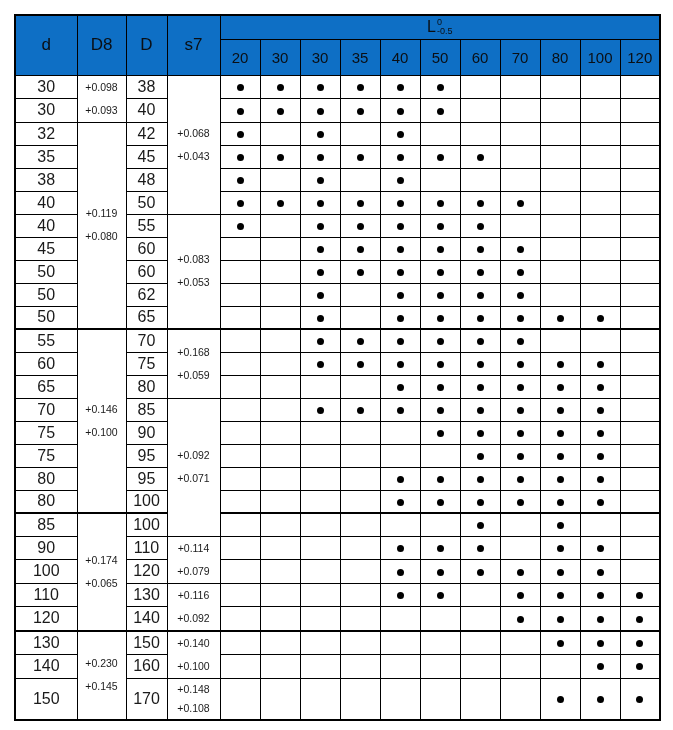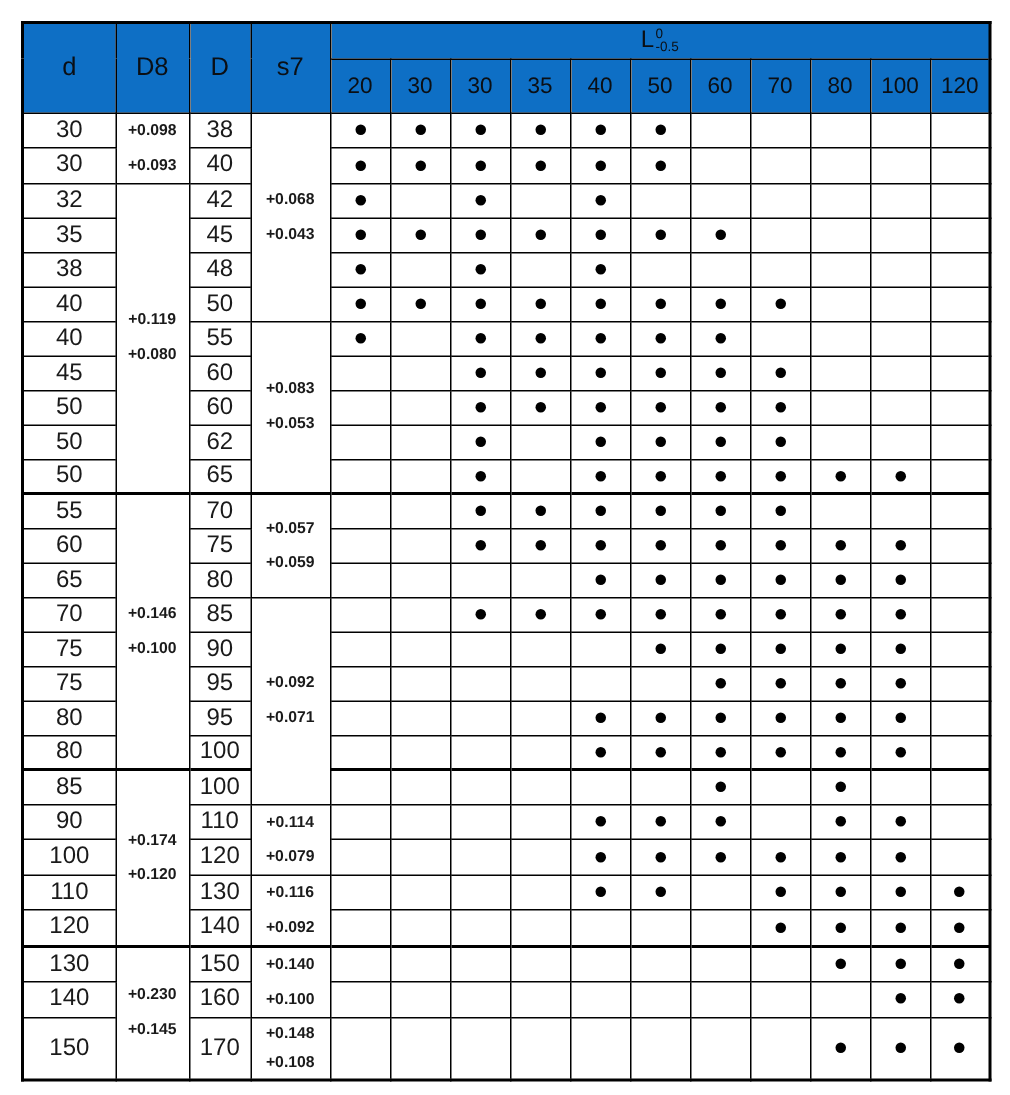--- a/index.html
+++ b/index.html
@@ -29,21 +29,21 @@
     color: #0b0f14;
     font-weight: normal;
   }
   th.h-main { font-size: 17px; height: 48px; }
   th.h-lgroup { height: 24px; font-size: 15px; }
   th.h-len { height: 36px; font-size: 15px; }
 
   tbody td { height: 23px; color: #1a1a1a; background: #fff; }
   td.val { font-size: 16px; }
   td.tol { font-size: 10.5px; color: #1a1a1a; }
-  td.tol div { height: 23px; line-height: 23px; font-weight: bold; }
+  td.tol div { height: 23px; line-height: 23px; }
 
   tbody tr:last-child td { height: 42px; }
   tbody tr:last-child td.tol div { height: 19px; line-height: 19px; }
 
   tr.gsep td { border-top-width: 2px; }
 
   .dot {
     display: inline-block;
     width: 7px; height: 7px;
     background: #000;
@@ -294,21 +294,21 @@
           <td></td>
         </tr>
         <tr class="gsep">
           <td class="val">55</td>
           <td rowspan="8" class="tol">
             <div>+0.146</div>
             <div>+0.100</div>
           </td>
           <td class="val">70</td>
           <td rowspan="3" class="tol">
-            <div>+0.057</div>
+            <div>+0.168</div>
             <div>+0.059</div>
           </td>
           <td></td>
           <td></td>
           <td><span class="dot"></span></td>
           <td><span class="dot"></span></td>
           <td><span class="dot"></span></td>
           <td><span class="dot"></span></td>
           <td><span class="dot"></span></td>
           <td><span class="dot"></span></td>
@@ -422,21 +422,21 @@
           <td><span class="dot"></span></td>
           <td><span class="dot"></span></td>
           <td><span class="dot"></span></td>
           <td><span class="dot"></span></td>
           <td></td>
         </tr>
         <tr class="gsep">
           <td class="val">85</td>
           <td rowspan="5" class="tol">
             <div>+0.174</div>
-            <div>+0.120</div>
+            <div>+0.065</div>
           </td>
           <td class="val">100</td>
           <td></td>
           <td></td>
           <td></td>
           <td></td>
           <td></td>
           <td></td>
           <td><span class="dot"></span></td>
           <td></td>

